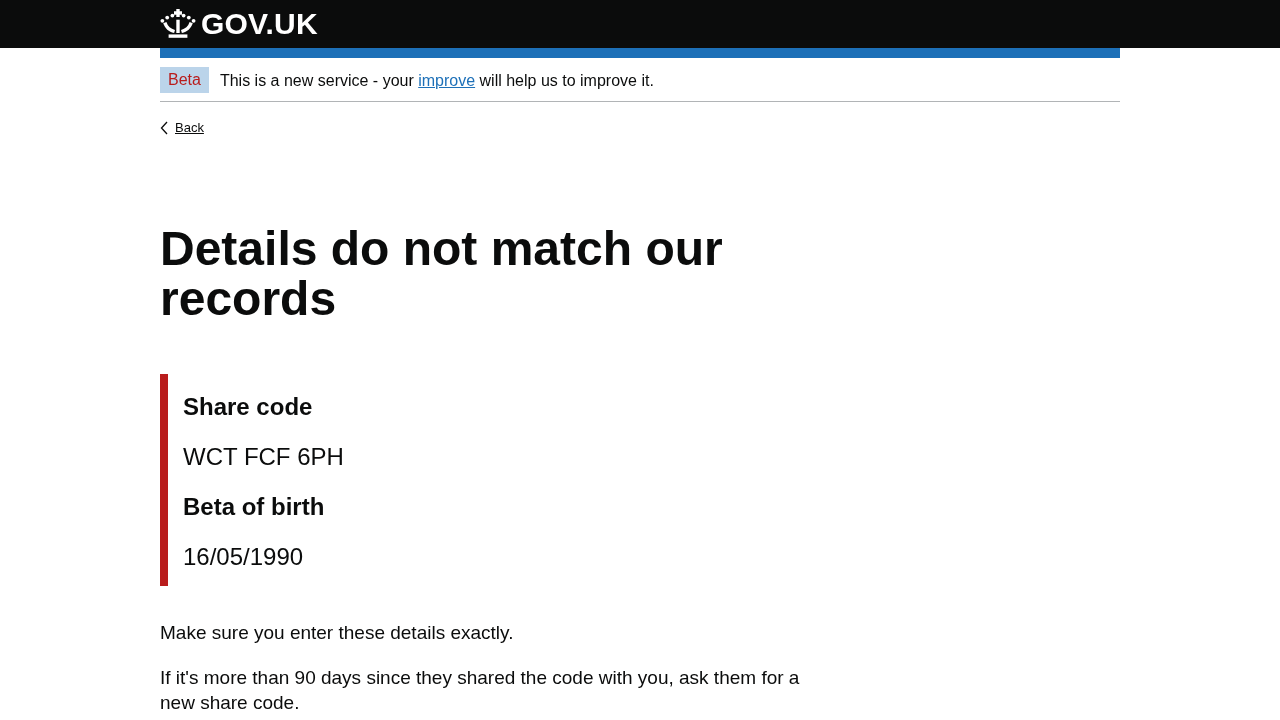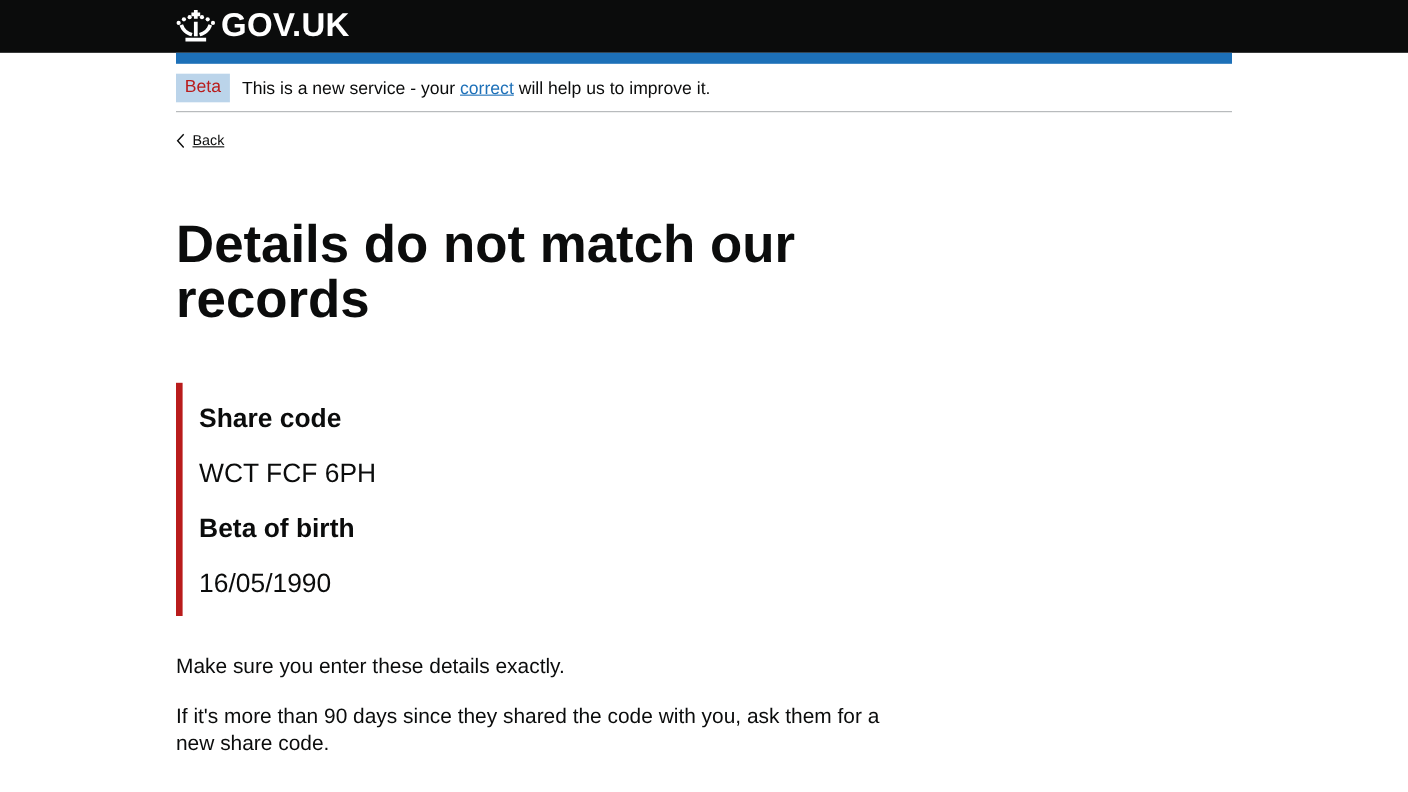--- a/index.html
+++ b/index.html
@@ -83,29 +83,29 @@
     color: #0b0c0c;
     text-decoration: none;
     cursor: pointer;
   }
   .back-link .chevron { display: inline-flex; margin-right: 7px; }
   .back-link .back-label { text-decoration: underline; }
 
   
   .two-thirds { width: 640px; }
   h1.page-heading {
-    margin-top: 58px;
+    margin-top: 85px;
     margin-bottom: 50px;
     font-size: 48px;
     line-height: 50px;
     font-weight: 700;
     color: #0b0c0c;
   }
   .inset {
-    border-left: 6px solid #b91c1c;
+    border-left: 8px solid #b91c1c;
     padding: 18px 15px 14px 15px;
     margin-bottom: 34px;
   }
   .inset p {
     font-size: 24px;
     line-height: 30px;
     margin-bottom: 20px;
   }
   .inset p:last-child { margin-bottom: 0; }
   .inset .inset-label { font-weight: 700; }
@@ -139,21 +139,21 @@
       </span>
       <span class="logotype">GOV.UK</span>
     </a>
   </div>
 </header>
 <div class="blue-bar"></div>
 
 <div class="container">
   <div class="phase-banner">
     <strong class="beta-tag">Beta</strong>
-    <span class="phase-text"><span>This is a new service - your </span><a>correct</a><span> will help us to improve it.</span></span>
+    <span class="phase-text"><span>This is a new service - your </span><a>improve</a><span> will help us to improve it.</span></span>
   </div>
 
   <a class="back-link">
     <span class="chevron">
       <svg width="8" height="14" viewBox="0 0 8 14" xmlns="http://www.w3.org/2000/svg">
         <path d="M7 1 1.5 7 7 13" stroke="#0b0c0c" stroke-width="1.3" fill="none"></path>
       </svg>
     </span>
     <span class="back-label">Back</span>
   </a>

